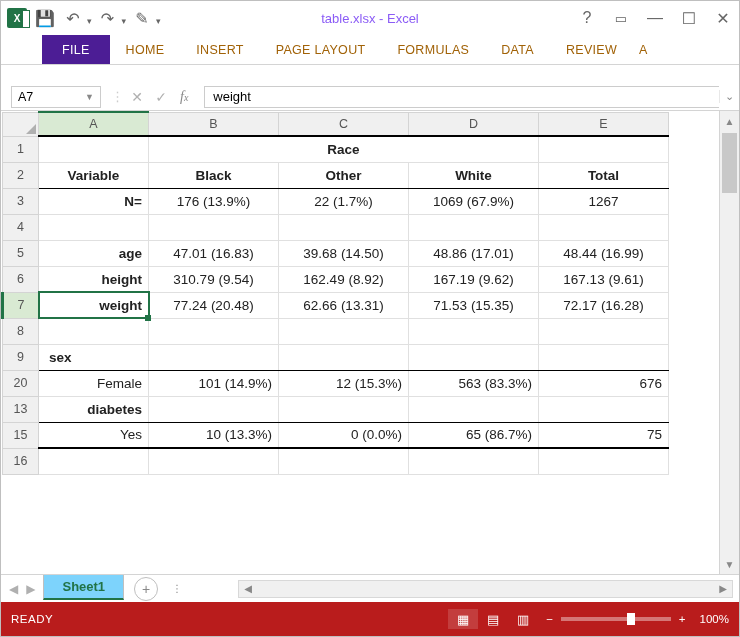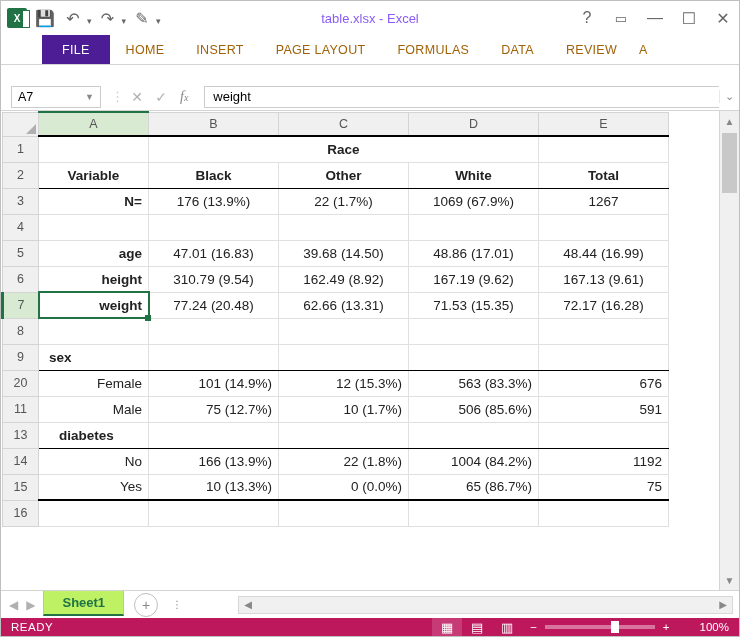--- a/index.html
+++ b/index.html
@@ -58,38 +58,38 @@
 
   
   .vscroll { width: 20px; background: #f0f0f0; border-left: 1px solid #d4d4d4; display: flex; flex-direction: column; }
   .vscroll .arrow { height: 20px; display: flex; align-items: center; justify-content: center; color: #888; font-size: 10px; }
   .vscroll .thumb { margin: 2px; background: #c8c8c8; flex: 0 0 60px; }
   .vscroll .track { flex: 1; }
 
   
   .sheet-tabs-row { height: 28px; background: #fff; border-top: 1px solid #d4d4d4; display: flex; align-items: center; }
   .nav-arrows { display: flex; padding: 0 8px; gap: 8px; color: #b0b0b0; font-size: 12px; }
-  .sheet-tab { border: 1px solid #bfbfbf; border-top: none; padding: 4px 18px; font-size: 13px; background: #bef264; font-weight: bold; color: #217346; position: relative; top: -1px; border-bottom: 2px solid #217346; }
+  .sheet-tab { border: 1px solid #bfbfbf; border-top: none; padding: 4px 18px; font-size: 13px; background: #7dd3fc; font-weight: bold; color: #217346; position: relative; top: -1px; border-bottom: 2px solid #217346; }
   .add-sheet { width: 24px; height: 24px; border: 1px solid #bfbfbf; border-radius: 50%; margin-left: 10px; display: flex; align-items: center; justify-content: center; color: #888; font-size: 14px; }
   .hscroll { flex: 1; margin: 0 6px 0 40px; display: flex; align-items: center; height: 18px; background: #f0f0f0; border: 1px solid #d8d8d8; }
   .hscroll .harrow { width: 18px; text-align: center; color: #888; font-size: 10px; }
   .hscroll .htrack { flex: 1; position: relative; }
   .hscroll .hthumb { position: absolute; left: 0; top: 0; bottom: 0; width: 70px; background: #c8c8c8; }
   .dots { color: #888; padding: 0 14px; letter-spacing: 2px; font-size: 10px;}
 
   
-  .statusbar { height: 18px; background: #be185d; color: #fff; display: flex; align-items: center; padding: 0 10px; font-size: 11.5px; }
+  .statusbar { height: 34px; background: #b91c1c; color: #fff; display: flex; align-items: center; padding: 0 10px; font-size: 11.5px; }
   .status-left { letter-spacing: 0.5px; }
   .view-btns { margin-left: auto; display: flex; align-items: center; gap: 0; }
   .view-btn { width: 30px; height: 20px; display: flex; align-items: center; justify-content: center; font-size: 13px; }
   .view-btn.active { background: rgba(255,255,255,0.15); }
   .zoom { display: flex; align-items: center; gap: 8px; margin-left: 8px; }
   .zslider { width: 110px; height: 4px; background: rgba(255,255,255,0.4); position: relative; }
   .zslider::after { content: ""; position: absolute; left: 60%; top: -4px; width: 8px; height: 12px; background: #fff; }
-  .zpct { margin-left: 22px; }
+  .zpct { margin-left: 6px; }
 </style>
 </head>
 <body>
 
 <div class="titlebar">
   <div class="qat">
     <div class="excel-icon">X</div>
     <div class="qat-icon save-icon">💾</div>
     <div class="qat-icon">↶</div>
       <span class="down-caret">▾</span>
@@ -229,43 +229,27 @@
             <td class="dcell"></td>
         </tr>
         <tr>
           <th class="rowhdr">20</th>
           <td class="r">Female</td>
           <td class="r">101 (14.9%)</td>
           <td class="r">12 (15.3%)</td>
           <td class="r">563 (83.3%)</td>
           <td class="r">676</td>
         </tr>
-        <tr>
-          <th class="rowhdr">11</th>
-          <td class="r">Male</td>
-          <td class="r">75 (12.7%)</td>
-          <td class="r">10 (1.7%)</td>
-          <td class="r">506 (85.6%)</td>
-          <td class="r">591</td>
-        </tr>
         <tr class="single-bot">
           <th class="rowhdr">13</th>
-          <td class="b dcell" style="padding-left:20px;">diabetes</td>
+          <td class="b dcell" style="padding-left:10px;text-align:right;">diabetes</td>
           <td class="dcell"></td>
             <td class="dcell"></td>
             <td class="dcell"></td>
             <td class="dcell"></td>
-        </tr>
-        <tr>
-          <th class="rowhdr">14</th>
-          <td class="r">No</td>
-          <td class="r">166 (13.9%)</td>
-          <td class="r">22 (1.8%)</td>
-          <td class="r">1004 (84.2%)</td>
-          <td class="r">1192</td>
         </tr>
         <tr class="bot-dbl">
           <th class="rowhdr">15</th>
           <td class="r dcell">Yes</td>
           <td class="r dcell">10 (13.3%)</td>
           <td class="r dcell">0 (0.0%)</td>
           <td class="r dcell">65 (86.7%)</td>
           <td class="r dcell">75</td>
         </tr>
         <tr>

